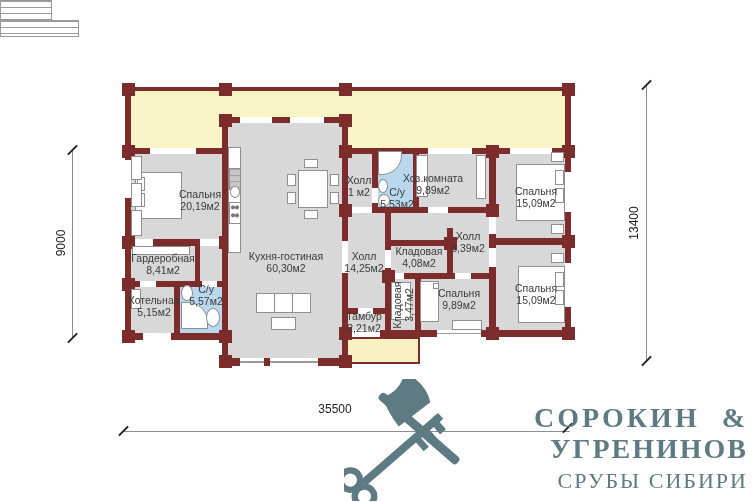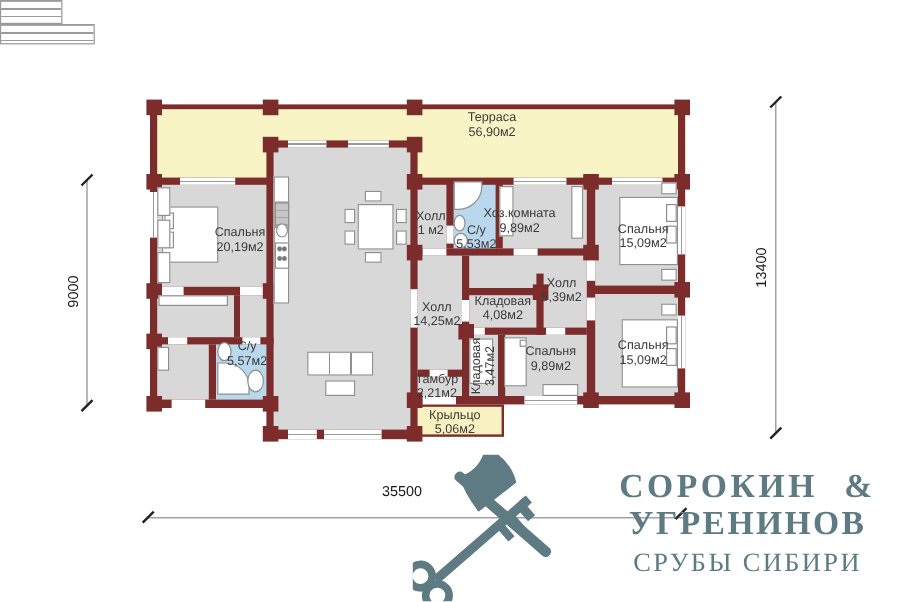--- a/index.html
+++ b/index.html
@@ -17,21 +17,21 @@
   .rtr{border-radius:0 20px 0 0;}
   .gray{background:#c6c6c6;background-image:repeating-linear-gradient(#a5a5a5 0 1px,transparent 1px 6px);}
   .stove{background-image:radial-gradient(circle at 30% 22%,#777 1.5px,transparent 2.5px),radial-gradient(circle at 70% 22%,#777 1.5px,transparent 2.5px),radial-gradient(circle at 30% 62%,#777 1.5px,transparent 2.5px),radial-gradient(circle at 70% 62%,#777 1.5px,transparent 2.5px);}
   .sofa{background-image:repeating-linear-gradient(90deg,transparent 0 17px,#8f8f8f 17px 18px);}
   .steps{background:#fff;border:1px solid #9a9a9a;background-image:repeating-linear-gradient(#9a9a9a 0 1px,transparent 1px 6px);}
   .rl{position:absolute;font-size:10.5px;line-height:12px;color:#3a3a3a;text-align:center;}
   .rot{transform:rotate(-90deg);}
   .dimline{position:absolute;background:#8c8c8c;}
   .tick{position:absolute;width:13px;height:2px;background:#222;transform:rotate(-45deg);}
   .dimtext{position:absolute;font-size:12px;color:#1b1b1b;text-align:center;}
-  .brand{color:#5e7b83;text-align:center;position:absolute;}
+  .brand{color:#5e7b83;text-align:right;position:absolute;margin-top:12px;}
   .bl1{font-family:"Liberation Serif",serif;font-weight:bold;font-size:28px;letter-spacing:3px;word-spacing:12px;}
   .bl2{font-family:"Liberation Serif",serif;font-weight:bold;font-size:28px;letter-spacing:2px;}
   .bl3{font-family:"Liberation Serif",serif;font-weight:normal;font-size:22px;letter-spacing:2px;}
   .porch{position:absolute;background:#f8f2c2;border:2px solid #7c2d2b;box-sizing:border-box;}
 </style>
 </head>
 <body>
 
 <div id="canvas">
 
@@ -160,32 +160,40 @@
       <div class="f" style="left: 476px; top: 155px; width: 10px; height: 44px;"></div>
       <div class="f" style="left: 420px; top: 281px; width: 19px; height: 41px;"></div>
       <div class="f" style="left: 433px; top: 283px; width: 6px; height: 6px;"></div>
       <div class="f" style="left: 452px; top: 320px; width: 30px; height: 10px;"></div>
       <div class="f" style="left: 391px; top: 282px; width: 20px; height: 38px;"></div>
       <div class="f" style="left: 132px; top: 246px; width: 58px; height: 9px;"></div>
       <div class="steps" style="left: 128px; top: 340px; width: 50px; height: 18px;"></div>
       <div class="steps" style="left: 343px; top: 366px; width: 77px; height: 15px;"></div>
     </div>
 
-  <div class="rl" style="left:350px;top:92px;width:120px">
-      <div>Терраса</div>
-      <div>56,90м2</div>
-    </div>
   <div class="rl" style="left:162px;top:188px;width:76px">
       <div>Спальня</div>
       <div>20,19м2</div>
+    </div>
+  <div class="rl" style="left:124px;top:252px;width:78px">
+      <div>Гардеробная</div>
+      <div>8,41м2</div>
+    </div>
+  <div class="rl" style="left:118px;top:294px;width:72px">
+      <div>Котельная</div>
+      <div>5,15м2</div>
     </div>
   <div class="rl" style="left:186px;top:283px;width:40px">
       <div>С/у</div>
       <div>5,57м2</div>
     </div>
+  <div class="rl" style="left:226px;top:250px;width:120px">
+      <div>Кухня-гостиная</div>
+      <div>60,30м2</div>
+    </div>
   <div class="rl" style="left:340px;top:174px;width:38px">
       <div>Холл</div>
       <div>1 м2</div>
     </div>
   <div class="rl" style="left:376px;top:186px;width:42px">
       <div>С/у</div>
       <div>5,53м2</div>
     </div>
   <div class="rl" style="left:392px;top:172px;width:82px">
       <div>Хоз.комната</div>
@@ -215,24 +223,20 @@
       <div>Спальня</div>
       <div>9,89м2</div>
     </div>
   <div class="rl" style="left:498px;top:282px;width:76px">
       <div>Спальня</div>
       <div>15,09м2</div>
     </div>
   <div class="rl" style="left:340px;top:310px;width:48px">
       <div>Тамбур</div>
       <div>2,21м2</div>
-    </div>
-  <div class="rl" style="left:340px;top:340px;width:78px">
-      <div>Крыльцо</div>
-      <div>5,06м2</div>
     </div>
 
   <div class="dimline" style="left:72px;top:150px;width:1px;height:188px"></div>
   <div class="tick" style="left:66px;top:149px"></div>
   <div class="tick" style="left:66px;top:337px"></div>
   <div class="dimtext rot" style="left:38px;top:236px;width:46px">9000</div>
 
   <div class="dimline" style="left:646px;top:85px;width:1px;height:276px"></div>
   <div class="tick" style="left:640px;top:84px"></div>
   <div class="tick" style="left:640px;top:360px"></div>

